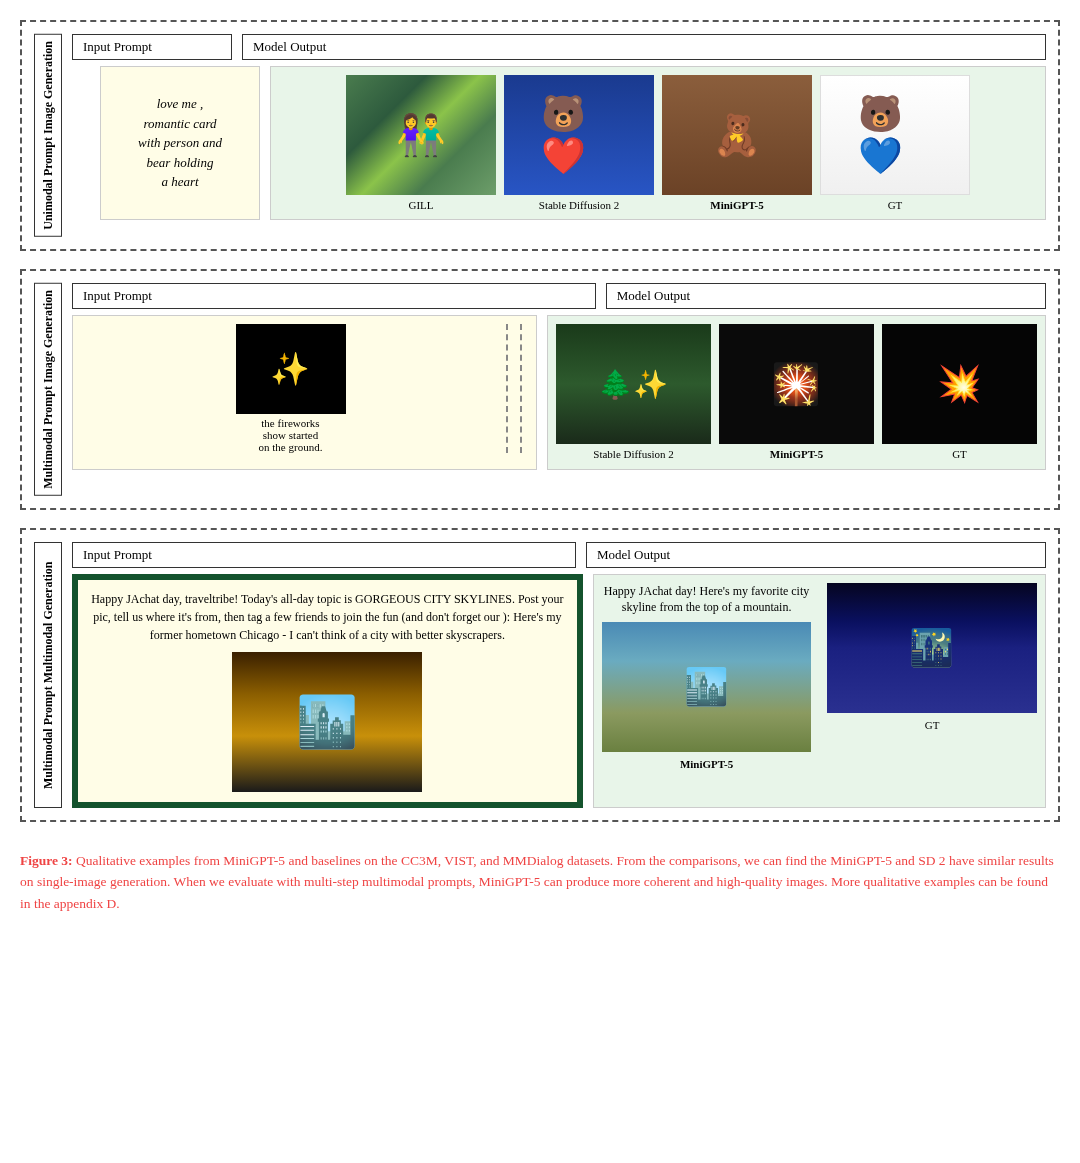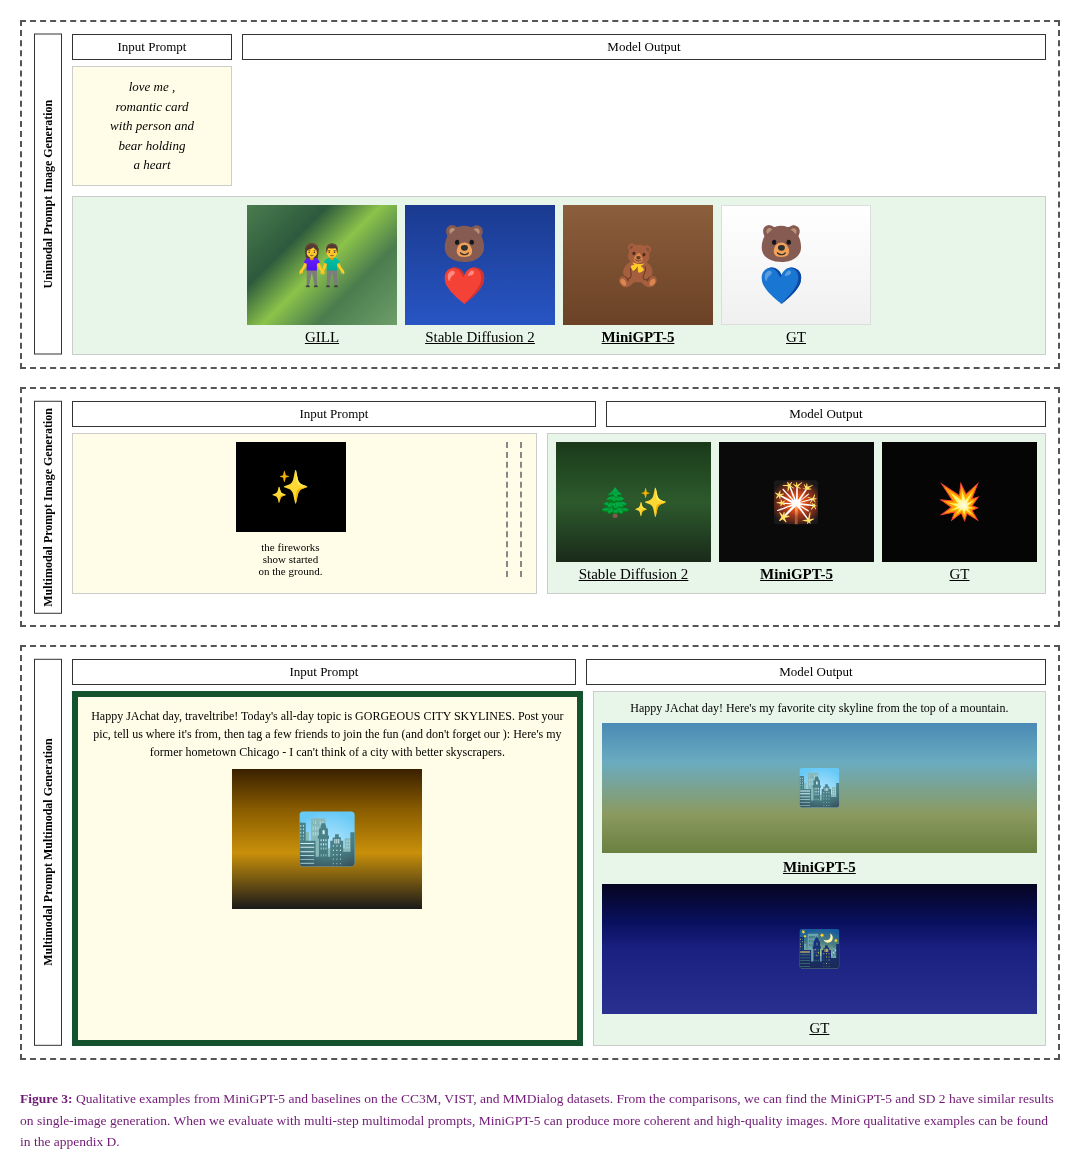--- a/index.html
+++ b/index.html
@@ -45,42 +45,41 @@
     }
 
     .section-headers {
       display: flex;
       flex-direction: row;
       margin-bottom: 6px;
     }
 
     .header-box {
       border: 1px solid #333;
-      text-align: center;
       font-size: 13px;
       padding: 4px 10px;
       background: #fff;
     }
 
     
     .sec1-headers {
       gap: 10px;
     }
     .sec1-input-header {
       width: 160px;
       flex-shrink: 0;
     }
     .sec1-output-header {
       flex: 1;
     }
 
     .sec1-body {
       display: flex;
-      flex-direction: column;
       gap: 10px;
+      margin-left: 28px;
     }
 
     .input-prompt-box {
       background: #fffde7;
       border: 1px solid #ccc;
       width: 160px;
       flex-shrink: 0;
       display: flex;
       align-items: center;
       justify-content: center;
@@ -120,23 +119,22 @@
       display: flex;
       align-items: center;
       justify-content: center;
       font-size: 11px;
       color: #666;
       overflow: hidden;
       position: relative;
     }
 
     .image-label {
-      font-size: 15px;
-      text-align: center;
-      text-decoration: underline;
+      font-size: 11px;
+      text-align: center;
     }
 
     .image-label.bold {
       font-weight: bold;
     }
 
     
     .img-couple {
       width: 150px;
       height: 120px;
@@ -373,22 +371,22 @@
       left: 50%;
       transform: translate(-50%, -50%);
     }
 
     .sec3-output {
       flex: 1;
       background: #e8f5e9;
       border: 1px solid #ccc;
       padding: 8px;
       display: flex;
-      flex-direction: column;
-      gap: 8px;
+      flex-direction: row;
+      gap: 16px;
     }
 
     .sec3-out-col {
       flex: 1;
       display: flex;
       flex-direction: column;
       gap: 6px;
     }
 
     .sec3-out-text {
@@ -425,32 +423,32 @@
       top: 50%;
       left: 50%;
       transform: translate(-50%, -50%);
     }
 
     
     .caption {
       font-size: 13.5px;
       line-height: 1.6;
       margin-top: 28px;
-      color: #701a75;
+      color: #ef4444;
     }
 
     .caption-bold {
       font-weight: bold;
     }
 
     
     .sub-caption {
       font-size: 11px;
       text-align: center;
-      margin-top: 9px;
+      margin-top: 3px;
     }
 
   </style>
 </head>
 <body>
 
 <div class="main-container">
   <div class="section-wrapper">
     <div class="side-label">Unimodal Prompt Image Generation</div>
     <div class="section-content">

